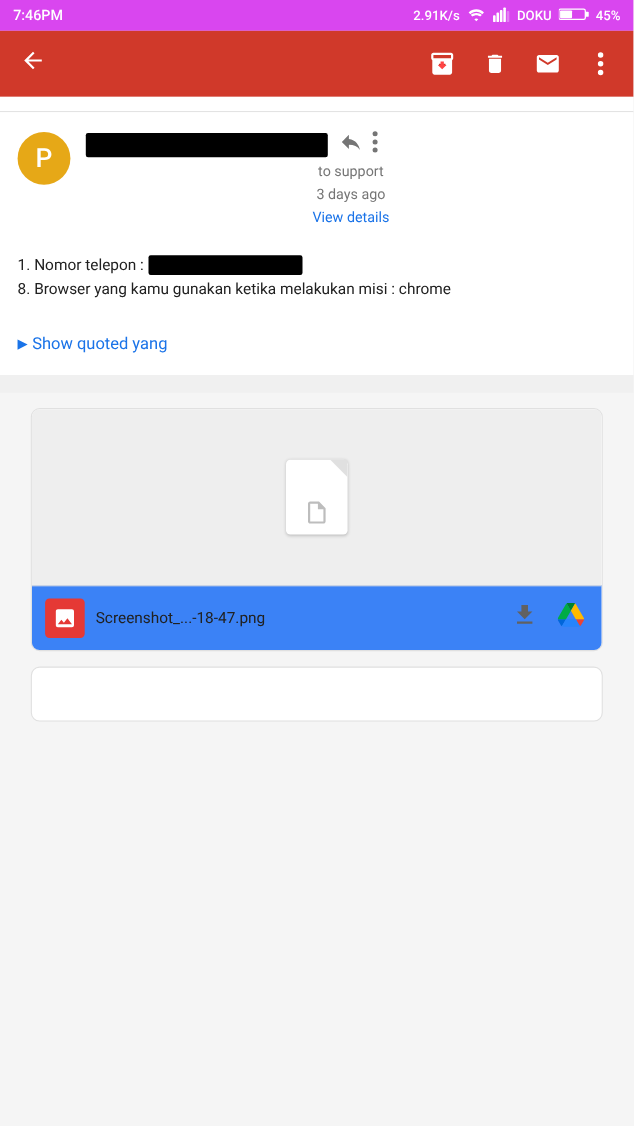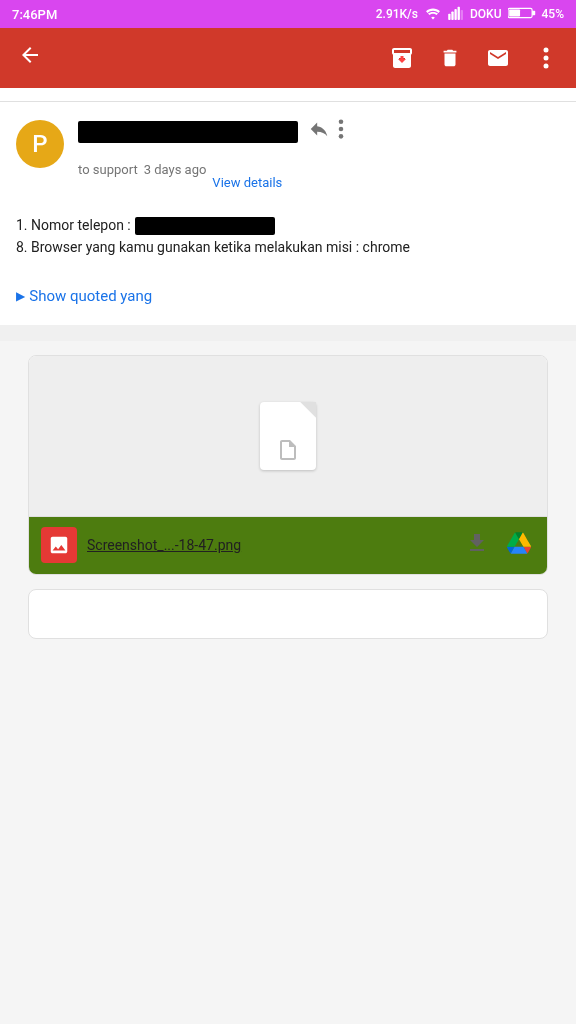--- a/index.html
+++ b/index.html
@@ -117,26 +117,26 @@
       font-size: 20px;
       cursor: pointer;
     }
     .sender-meta {
       margin-top: 4px;
       font-size: 13px;
       color: #757575;
       display: flex;
       align-items: center;
       gap: 6px;
+      flex-direction: column;
     }
     .view-details-link {
       color: #1a73e8;
       cursor: pointer;
       text-decoration: none;
-      margin-top: 26px;
     }
 
     
     .email-body {
       margin-top: 24px;
       font-size: 14px;
       line-height: 1.6;
       color: #212121;
     }
     .redacted-phone {
@@ -202,22 +202,21 @@
       height: 16px;
       background: #e0e0e0;
       clip-path: polygon(0 0, 100% 100%, 100% 0);
     }
     .attachment-footer {
       display: flex;
       align-items: center;
       padding: 10px 12px;
       gap: 10px;
       border-top: 1px solid #e0e0e0;
-      background: #4d7c0f;
-      text-decoration: underline;
+      background: #3b82f6;
     }
     .attachment-thumb {
       width: 36px;
       height: 36px;
       background: #e53935;
       border-radius: 4px;
       display: flex;
       align-items: center;
       justify-content: center;
     }

